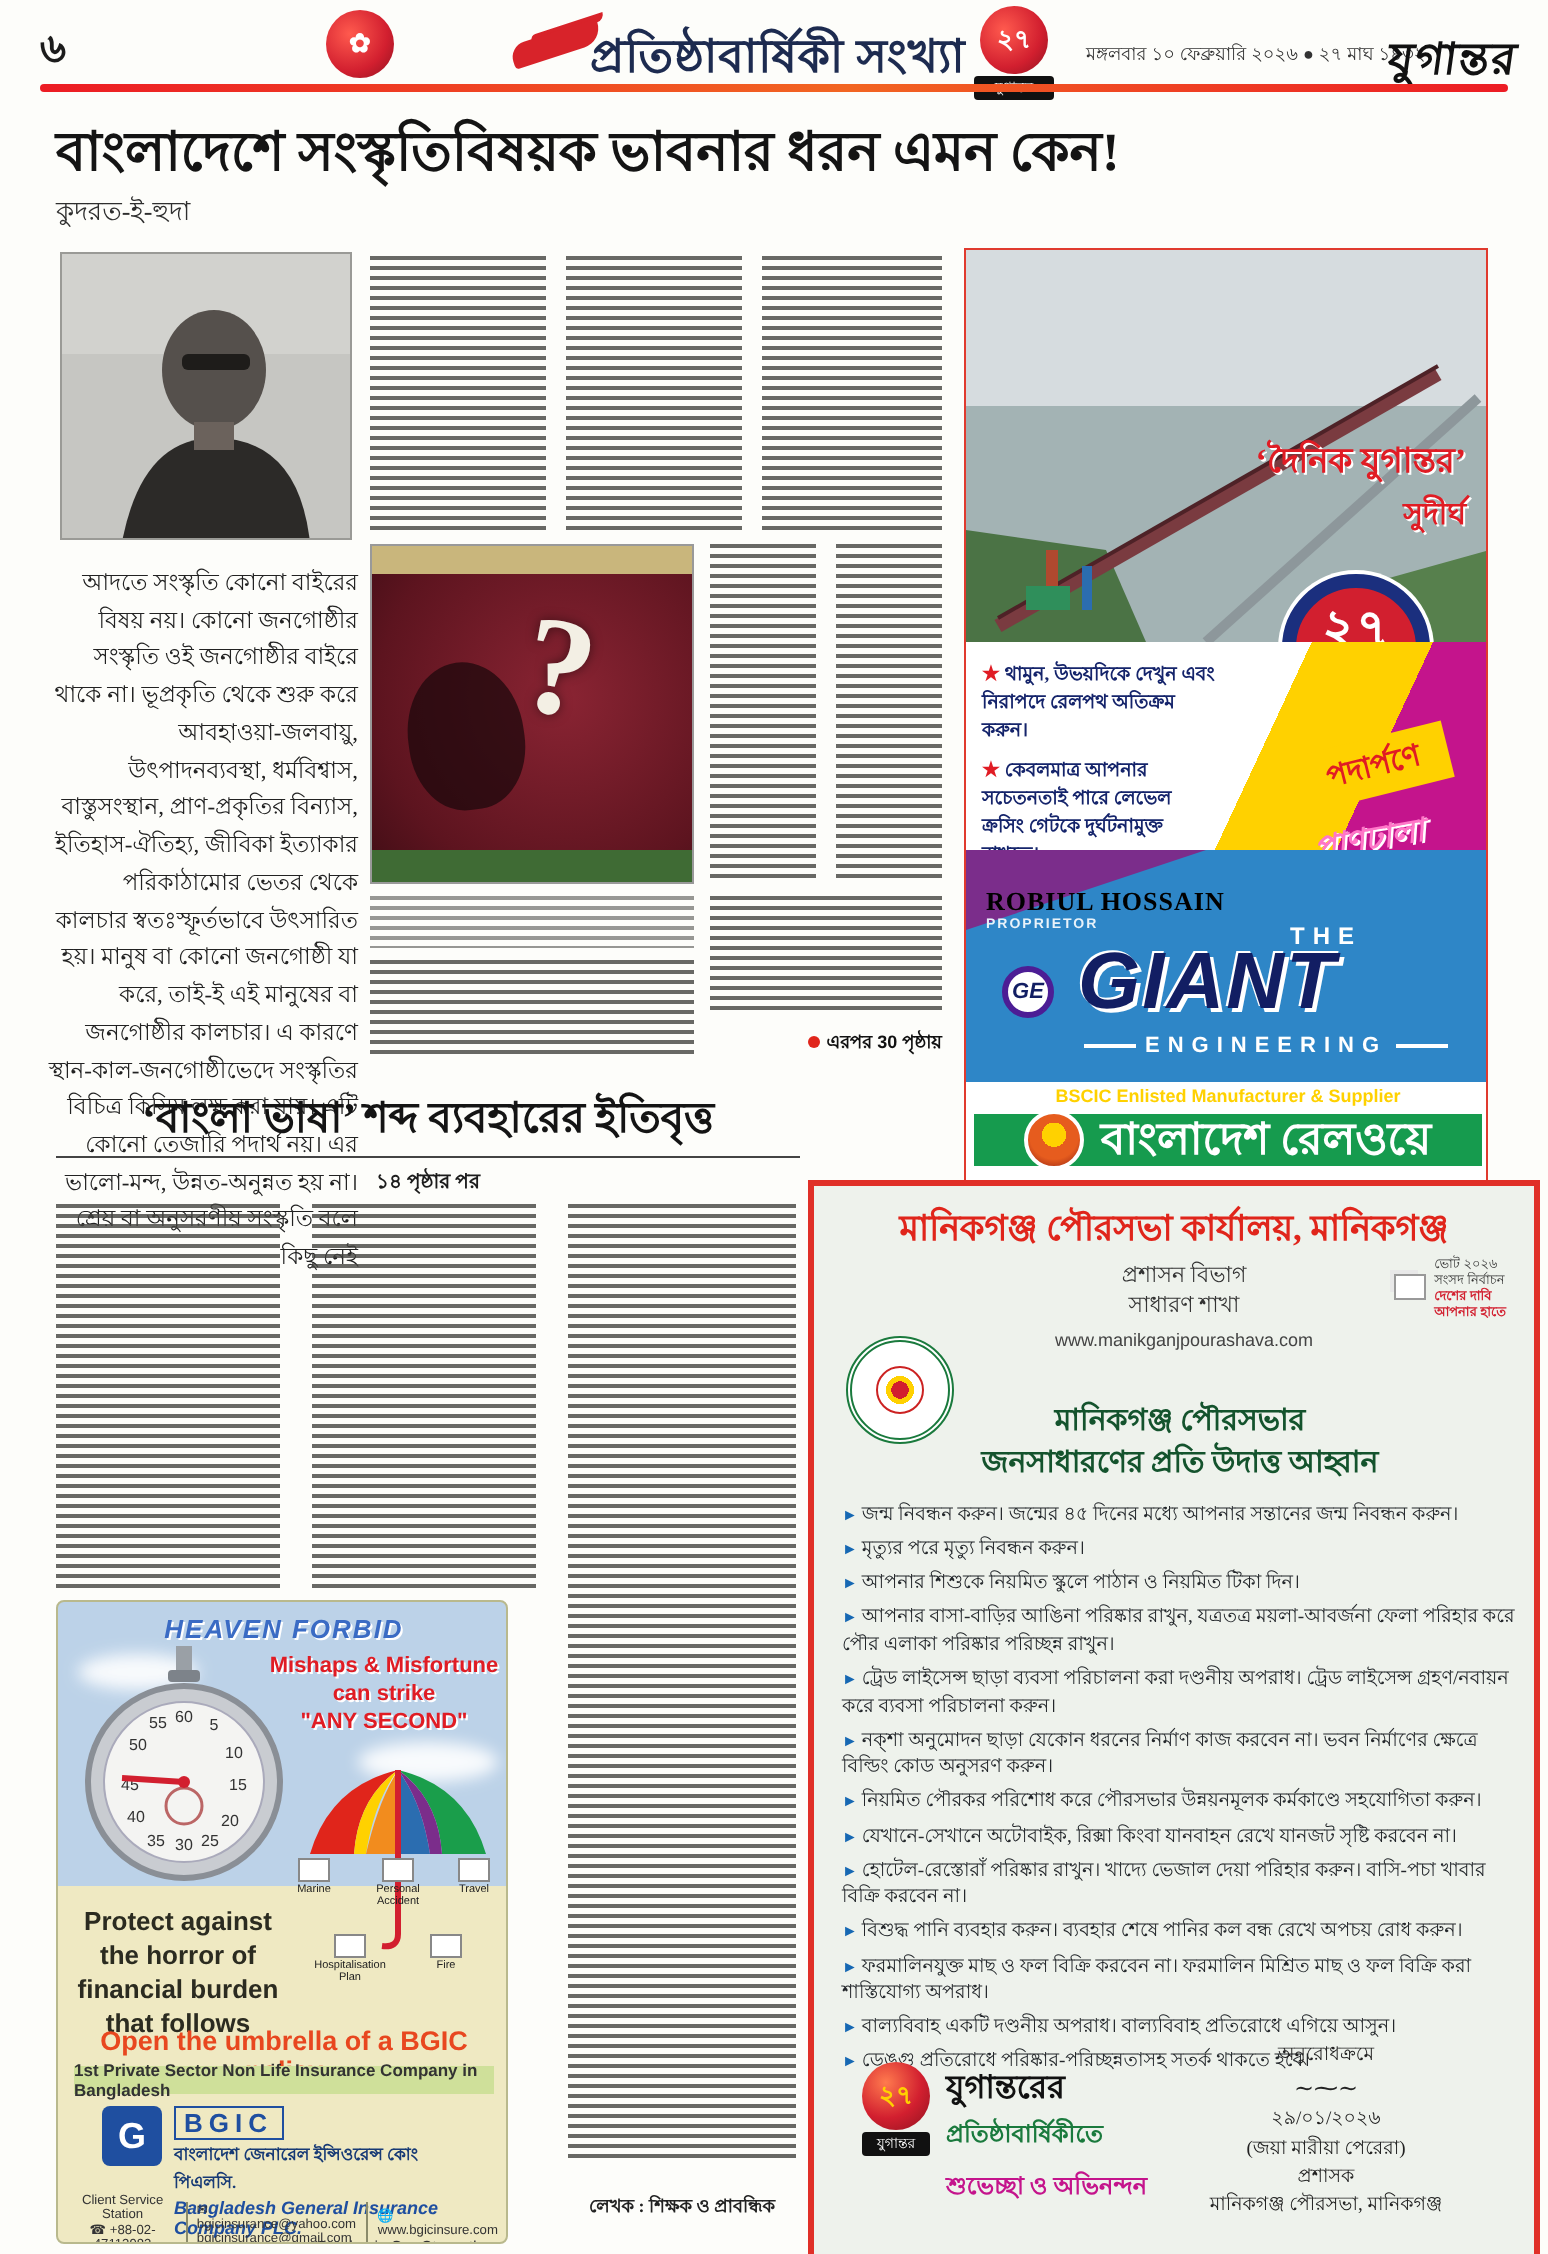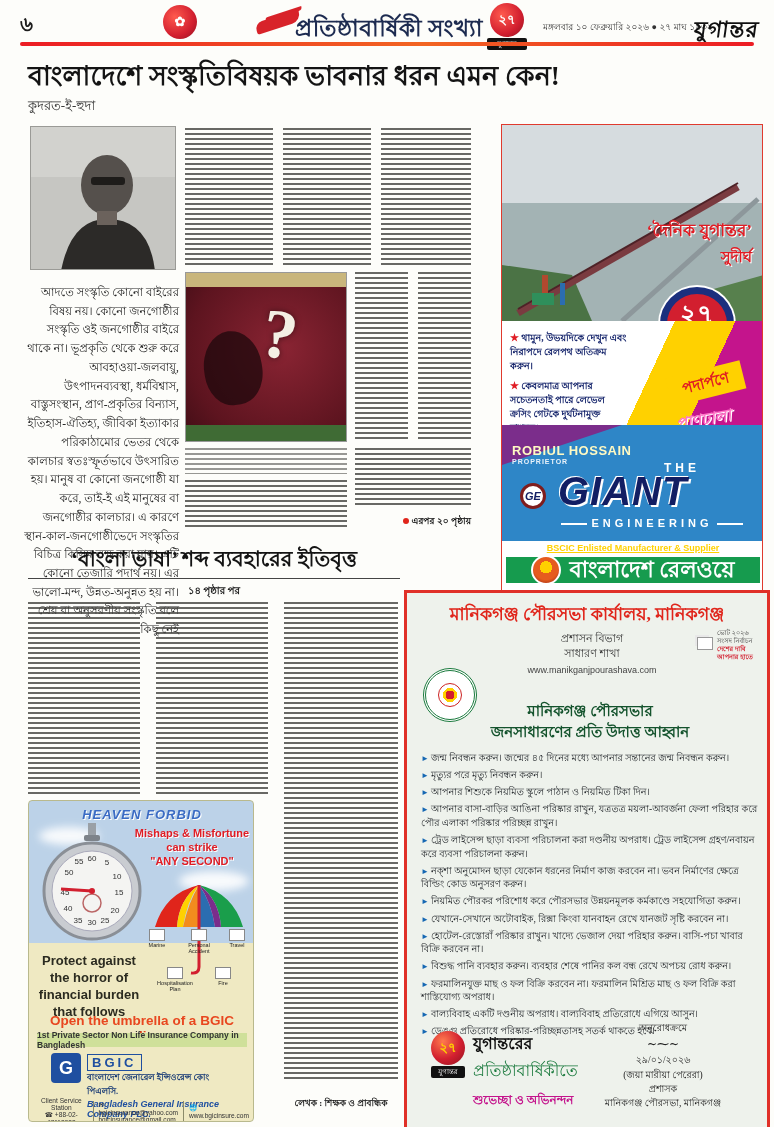--- a/index.html
+++ b/index.html
@@ -54,32 +54,32 @@
            display:flex;flex-direction:column;align-items:center;justify-content:center;box-shadow:0 0 0 2px #fff;}
   .gcircle .n{font-size:26px;font-weight:bold;line-height:1;}
   .gcircle .w{font-size:11px;font-weight:bold;}
   .gbullet{font-size:9.5px;line-height:1.45;color:#15246b;font-weight:bold;}
   .gstar{color:#e01c24;font-size:10px;}
   .gyellow{background:#ffd100;transform:rotate(-14deg);padding:2px 14px;color:#e01c24;font-weight:bold;font-size:15px;}
   .gmag{color:#ff77c8;font-weight:bold;font-size:16px;font-style:italic;text-shadow:1px 1px 0 #fff;}
   .gabh{color:#ffd100;font-weight:bold;font-size:17px;font-style:italic;text-shadow:1px 1px 0 #7a0d55;}
   .gblue{position:absolute;background:#2e86c7;}
   .gpurple{width:0;height:0;border-left:120px solid #7b2d8b;border-bottom:40px solid transparent;}
-  .grobiul{font-family:Liberation Sans, sans-serif;color:#fef9c3;font-weight:bold;font-size:13px;letter-spacing:.5px;}
+  .grobiul{font-family:Liberation Serif, serif;color:#000000;font-weight:bold;font-size:13px;letter-spacing:.5px;}
   .gprop{font-family:"Liberation Sans",sans-serif;color:#e8f2fa;font-weight:bold;font-size:7px;letter-spacing:1px;}
   .gthe{font-family:"Liberation Sans",sans-serif;color:#fff;font-weight:bold;font-size:12px;letter-spacing:4px;text-align:center;}
   .ggiant{font-family:"Liberation Sans",sans-serif;color:#121e63;font-weight:bold;font-style:italic;font-size:40px;letter-spacing:1px;line-height:.9;
           text-shadow:2px 2px 0 #fff,-1px -1px 0 #fff;}
   .geng{font-family:"Liberation Sans",sans-serif;color:#fff;font-weight:bold;font-size:11px;letter-spacing:4px;text-align:center;}
   .geng:before,.geng:after{content:"";display:inline-block;width:26px;height:2px;background:#fff;vertical-align:middle;margin:0 4px;}
-  .gbscic{font-family:"Liberation Sans",sans-serif;color:#ffd100;font-weight:bold;font-size:9px;text-align:center;text-decoration:underline;}
+  .gbscic{font-family:"Liberation Sans",sans-serif;color:#ffd100;font-weight:bold;font-size:9px;text-align:center;}
   .ggreen{position:absolute;background:#169b4e;display:flex;align-items:center;justify-content:center;gap:8px;}
   .grail{color:#ffffff;font-weight:bold;font-size:22px;}
   .grailseal{width:30px;height:30px;border-radius:50%;background:radial-gradient(circle at 50% 40%,#ffd100 0 30%,#e65c1e 30% 60%,#8c1d12);border:2px solid #fff;}
-  .gecirc{width:26px;height:26px;border-radius:50%;background:#fff;border:3px solid #7f1d1d;color:#121e63;font-weight:bold;
+  .gecirc{width:26px;height:26px;border-radius:50%;background:#fff;border:3px solid #4c1d95;color:#121e63;font-weight:bold;
           font-family:"Liberation Sans",sans-serif;font-size:11px;display:flex;align-items:center;justify-content:center;font-style:italic;}
   
   .bgic{border:1px solid #b9b98d;border-radius:4px;overflow:hidden;background:linear-gradient(#bcd2e8 0 142px,#efe9c2 142px);}
   .heaven{font-family:"Liberation Sans",sans-serif;font-size:13px;font-weight:bold;font-style:italic;color:#3a6bc4;
           text-shadow:1px 1px 0 #fff;text-align:center;letter-spacing:1px;}
   .mishaps{font-family:"Liberation Sans",sans-serif;font-size:11px;font-weight:bold;color:#e01c24;text-align:center;line-height:1.25;text-shadow:1px 1px 0 #fff;}
   .cloud{background:#fff;border-radius:50%;filter:blur(4px);opacity:.9;}
   .protect{font-family:"Liberation Sans",sans-serif;font-size:13px;font-weight:bold;color:#2b2b20;text-align:center;line-height:1.3;}
   .openline{font-family:"Liberation Sans",sans-serif;font-size:13.5px;font-weight:bold;color:#e8471f;text-align:center;}
   .firststrip{background:#cfe09a;font-family:"Liberation Sans",sans-serif;font-size:8.5px;font-weight:bold;color:#333;
@@ -104,21 +104,21 @@
   .mitem{font-size:9.6px;line-height:1.42;color:#23272b;margin-bottom:3.5px;text-align:left;}
   .mitem .arrow{color:#1668b3;font-size:8px;}
   .seal{width:54px;height:54px;border-radius:50%;border:3px double #1a7a3d;background:#fff;position:relative;}
   .seal:after{content:"";position:absolute;inset:12px;border-radius:50%;background:radial-gradient(circle,#d21f2f 0 28%,#ffd100 28% 45%,#fff 45%);border:1px solid #c22;}
   .ebox{font-size:6.5px;line-height:1.25;color:#333;font-family:"Liberation Sans",sans-serif;}
   .ebox .red{color:#d21f2f;font-weight:bold;}
   .ballot{width:16px;height:13px;background:#fff;border:1px solid #999;box-shadow:-3px -3px 0 -1px #e8e8e8;}
   .jug27{width:34px;height:34px;border-radius:50%;background:radial-gradient(circle at 35% 30%,#ff7a4e,#d21f2f 55%,#8e1220);
          color:#ffd100;font-weight:bold;font-size:13px;display:flex;align-items:center;justify-content:center;}
   .ml1{font-size:16px;font-weight:bold;color:#111;}
-  .ml2{font-size:16px;font-weight:normal;color:#1a7a3d;}
+  .ml2{font-size:12px;font-weight:bold;color:#1a7a3d;}
   .ml3{font-size:12px;font-weight:bold;color:#c4148c;}
   .sig{font-size:9.5px;color:#222;text-align:center;line-height:1.5;}
   .sigscript{font-family:"DejaVu Serif",serif;font-style:italic;font-size:12px;color:#222;}
 </style>
 </head>
 <body>
 
 <div id="page">
 
   <div class="abs pagenum" style="left:20px;top:9px;">৬</div>
@@ -166,24 +166,24 @@
   </div>
 
   <div class="abs greek light" style="left:185px;top:448px;width:162px;height:26px;"></div>
 
   <div class="abs greek" style="left:355px;top:272px;width:53px;height:170px;"></div>
   <div class="abs greek" style="left:418px;top:272px;width:53px;height:170px;"></div>
 
   <div class="abs greek" style="left:355px;top:448px;width:116px;height:60px;"></div>
   <div class="abs greek" style="left:185px;top:480px;width:162px;height:48px;"></div>
   <div class="abs morejump" style="left:355px;top:514px;width:116px;">
-    <span class="reddot"></span><span>এরপর ২০ পৃষ্ঠায়</span>
-  </div>
-
-  <div class="abs giantad" style="left:501px;top:124px;width:262px;height:536px;">
+    <span class="reddot"></span><span>এরপর 30 পৃষ্ঠায়</span>
+  </div>
+
+  <div class="abs giantad" style="left:482px;top:124px;width:262px;height:536px;">
 
     <div class="gphoto">
       <svg width="262" height="196" viewBox="0 0 262 196">
         <rect width="262" height="80" fill="#d6dcdf"></rect>
         <rect y="78" width="262" height="118" fill="#a3b3b4"></rect>
         <polygon points="0,140 70,150 90,196 0,196" fill="#4b7345"></polygon>
         <polygon points="190,170 262,150 262,196 170,196" fill="#57804d"></polygon>
         <line x1="16" y1="188" x2="236" y2="62" stroke="#7a3b40" stroke-width="7"></line>
         <line x1="16" y1="184" x2="236" y2="58" stroke="#4e2227" stroke-width="2"></line>
         <line x1="120" y1="196" x2="256" y2="74" stroke="#8d979b" stroke-width="5"></line>

